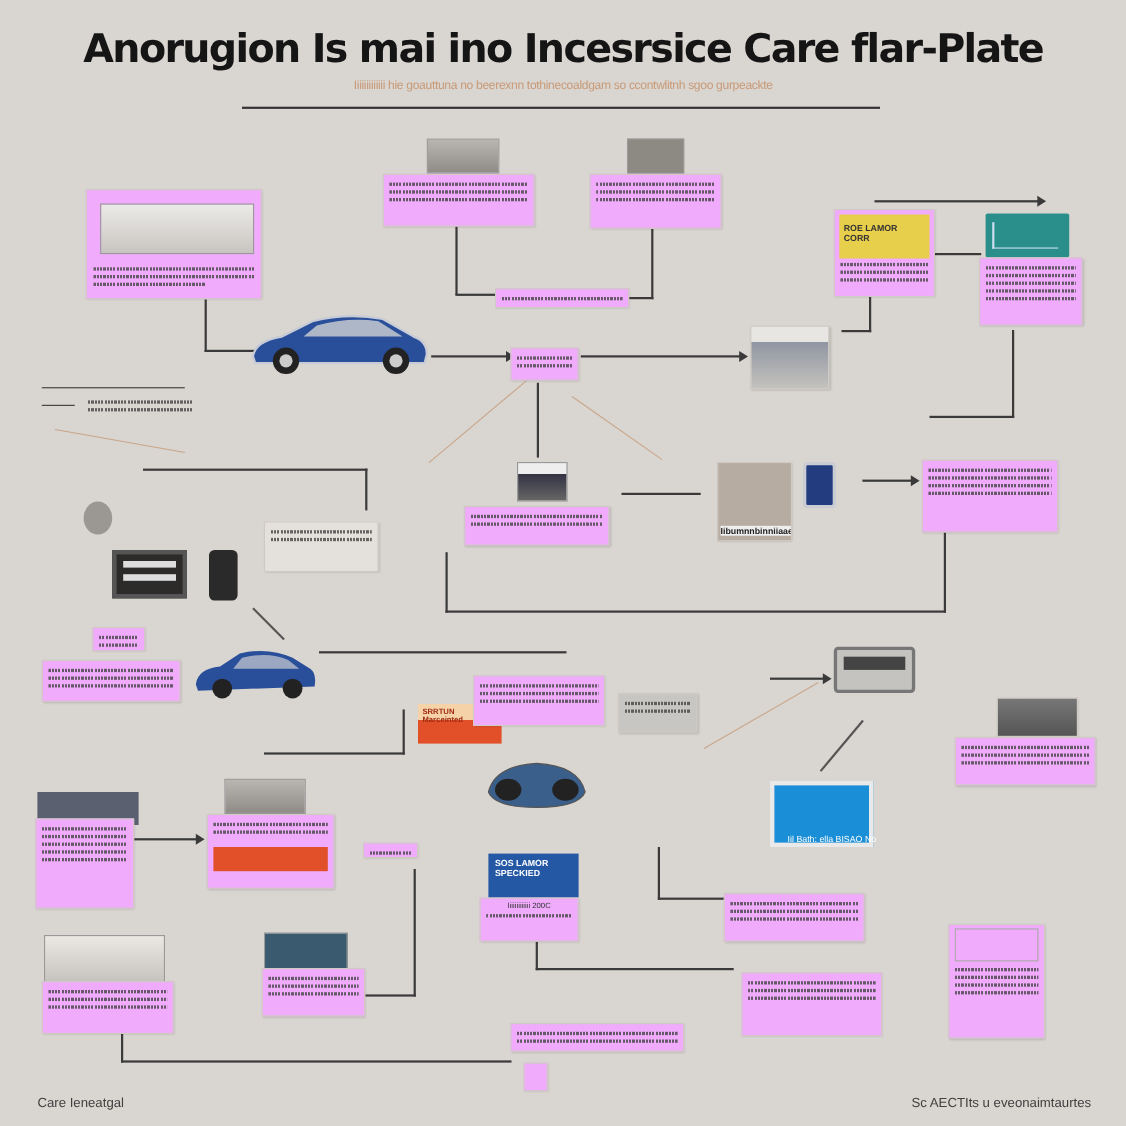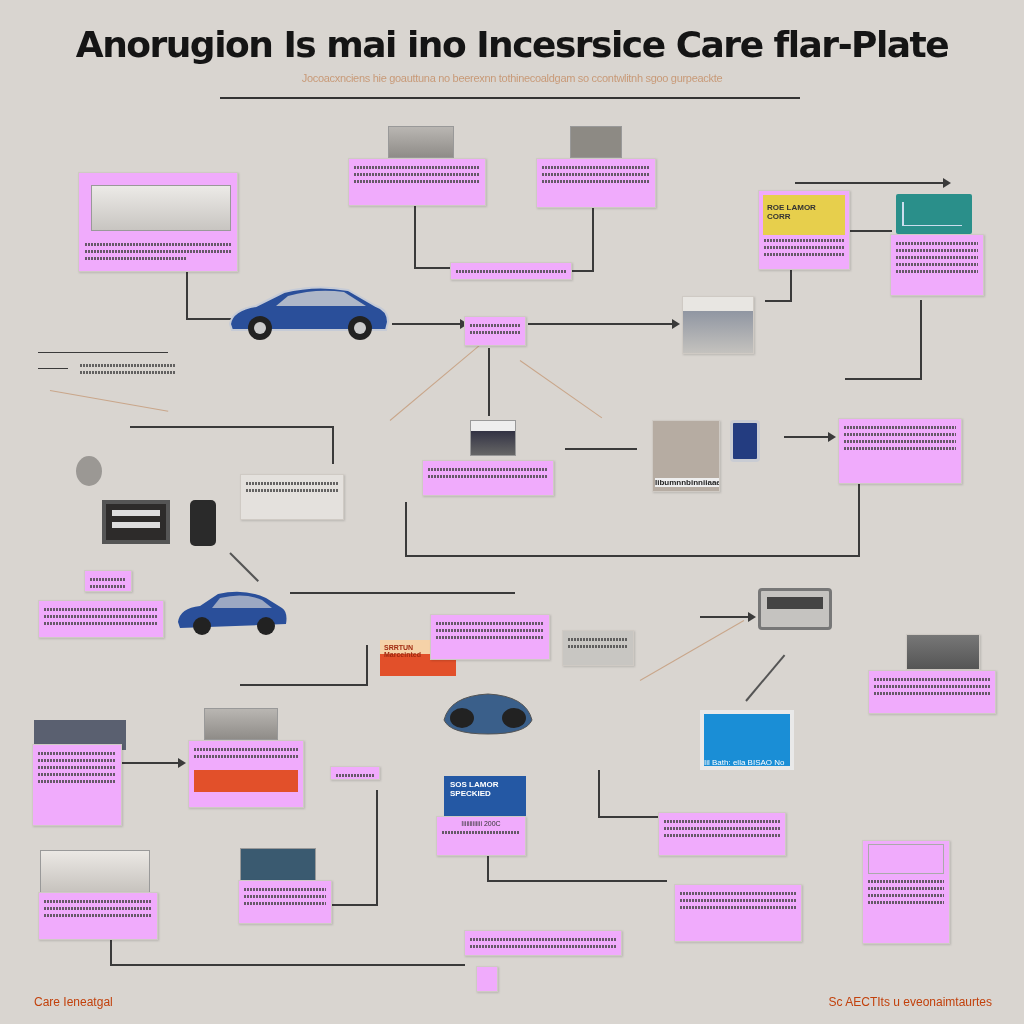--- a/index.html
+++ b/index.html
@@ -7,28 +7,28 @@
 .title{position:absolute;left:0;top:24px;width:1024px;text-align:center;font-size:36px;font-weight:bold;color:#151515;letter-spacing:-1.5px;font-family:"DejaVu Sans",sans-serif}
 .subtitle{position:absolute;left:0;top:72px;width:1024px;text-align:center;font-size:11px;color:#c89a78;letter-spacing:-0.3px}
 .rule{position:absolute;left:220px;top:97px;width:580px;height:2px;background:#333}
 .card{position:absolute;background:#f0abfc;border:1px solid #cfcac4;box-shadow:1px 1px 2px rgba(0,0,0,.15);padding:3px 5px;overflow:hidden}
 .line{height:3px;margin:4px 0;background:repeating-linear-gradient(90deg,#444 0 2px,transparent 2px 3px);opacity:.8}
 .thumb{position:absolute;border:1px solid #999;background:linear-gradient(#b9b6b2,#8f8c88)}
 .hl{position:absolute;height:2px;background:#3a3a3a}
 .vl{position:absolute;width:2px;background:#3a3a3a}
 .arrow::after{content:"";position:absolute;right:-6px;top:-4px;border-left:8px solid #3a3a3a;border-top:5px solid transparent;border-bottom:5px solid transparent}
 .car{position:absolute}
-.footer{position:absolute;top:995px;font-size:12px;color:#c2410c}
+.footer{position:absolute;top:995px;font-size:12px;color:#404040}
 .thin{position:absolute;height:1px;background:#c9a68a;transform-origin:left center}
 </style>
 </head>
 <body>
 
 <div class="title">Anorugion Is mai ino Incesrsice  Care flar-Plate</div>
-<div class="subtitle">Jocoacxnciens hie goauttuna no beerexnn tothinecoaldgam so ccontwlitnh sgoo gurpeackte</div>
+<div class="subtitle">Iiiiiiiiiiiii hie goauttuna no beerexnn tothinecoaldgam so ccontwlitnh sgoo gurpeackte</div>
 <div class="rule"></div>
 
 <div class="vl" style="left:186px;top:272px;height:48px"></div>
 <div class="hl" style="left:186px;top:318px;width:46px"></div>
 <div class="vl" style="left:414px;top:205px;height:63px"></div>
 <div class="hl" style="left:414px;top:267px;width:40px"></div>
 <div class="vl" style="left:592px;top:208px;height:64px"></div>
 <div class="hl" style="left:570px;top:270px;width:24px"></div>
 <div class="hl arrow" style="left:392px;top:323px;width:70px"></div>
 <div class="hl arrow" style="left:528px;top:323px;width:146px"></div>
@@ -196,21 +196,21 @@
     <div class="line"></div>
     <div class="line"></div>
 </div>
 
 <svg style="position:absolute;left:440px;top:690px" width="96" height="48" viewBox="0 0 96 48">
   <path d="M4 30 Q10 6 48 4 Q86 6 92 30 Q86 44 48 44 Q10 44 4 30Z" fill="#3a5f8a" stroke="#555"></path>
   <ellipse cx="22" cy="28" rx="12" ry="10" fill="#222"></ellipse>
     <ellipse cx="74" cy="28" rx="12" ry="10" fill="#222"></ellipse>
 </svg>
 
-<div style="position:absolute;left:700px;top:710px;width:94px;height:60px;background:#1a8ed6;border:4px solid #e9e9e9;color:#fff;font-size:8px;padding-top:44px;padding-left:0;white-space:nowrap">Iil Bath: ella BISAO No</div>
+<div style="position:absolute;left:700px;top:710px;width:94px;height:60px;background:#1a8ed6;border:4px solid #e9e9e9;color:#fff;font-size:8px;padding-top:44px;padding-left:12px;white-space:nowrap">Iil Bath: ella BISAO No</div>
 
 <div style="position:absolute;left:34px;top:720px;width:92px;height:30px;background:#5a6070"></div>
 <div class="card" style="left:32px;top:744px;width:90px;height:82px">
   <div class="line"></div>
     <div class="line"></div>
     <div class="line"></div>
     <div class="line"></div>
     <div class="line"></div>
 </div>
 <div class="thumb" style="left:204px;top:708px;width:74px;height:32px"></div>

